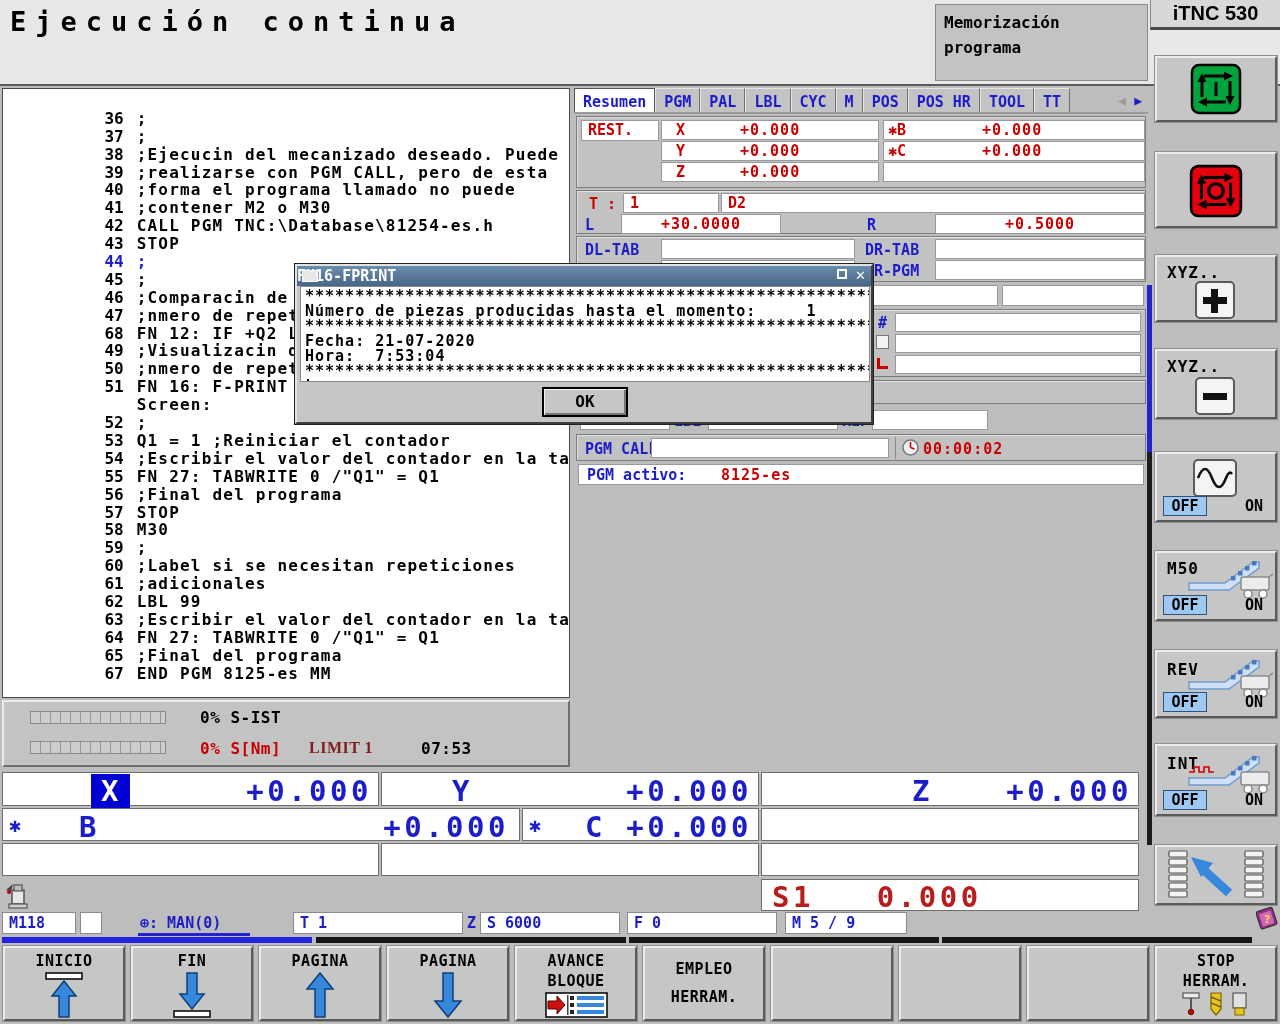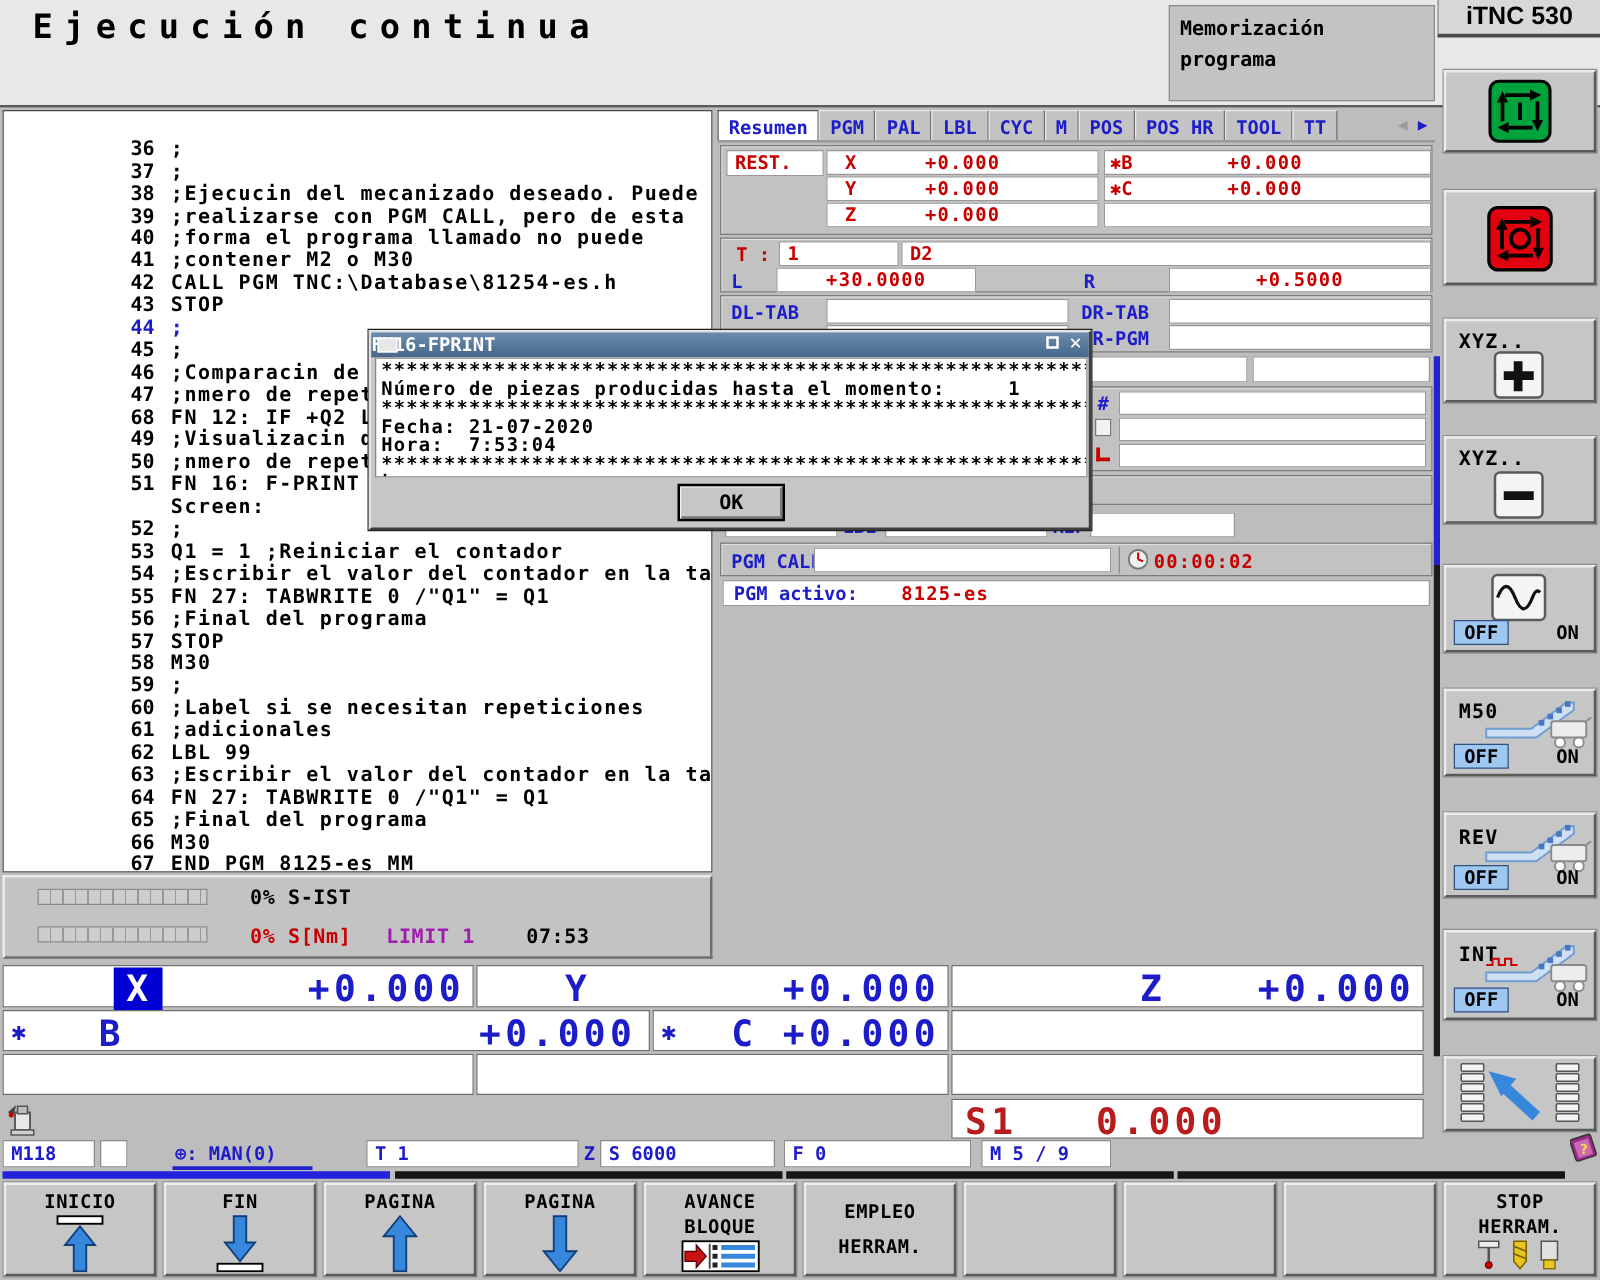--- a/index.html
+++ b/index.html
@@ -2,41 +2,41 @@
 <html><head>
 <meta charset="utf-8">
 <style>
   * { margin:0; padding:0; box-sizing:border-box; }
   html,body { width:1280px; height:1024px; }
   #screen { position:relative; width:1280px; height:1024px; background:#bdbdbd;
             font-family:"DejaVu Sans Mono", monospace; font-weight:bold; color:#000; overflow:hidden; }
 
   
   #header { position:absolute; left:0; top:0; width:1280px; height:86px; background:#e8e8e8; border-bottom:2px solid #5a5a5a; }
-  #mode-title { position:absolute; left:10px; top:6px; font-size:27px; letter-spacing:9px; white-space:pre;margin-left:16px; }
+  #mode-title { position:absolute; left:10px; top:6px; font-size:27px; letter-spacing:9px; white-space:pre; }
   #submode { position:absolute; left:935px; top:4px; width:213px; height:77px; background:#c3c3c3;
              border:1px solid #8a8a8a; padding:5px 8px; font-size:16px; line-height:25px; }
   #brand { position:absolute; left:1150px; top:0; width:130px; height:30px; background:#d8d8d8;
            border-left:1px solid #8a8a8a; border-bottom:3px solid #4a4a4a; text-align:center;
            font-family:"Liberation Sans", sans-serif; font-size:20px; line-height:27px; }
 
   
   #prog-panel { position:absolute; left:2px; top:88px; width:568px; height:610px; background:#fff;
                 border:1px solid #4a4a4a; padding:3px 0 0 6px; overflow:hidden; }
   .pline { height:17.9px; line-height:17.9px; font-size:16px; letter-spacing:1.2px; white-space:pre; }
   .pline .ln { display:inline-block; width:28px; margin-right:13px; text-align:right; letter-spacing:0; }
   .pline.cur { color:#1c1cc8; }
 
   
   #spindle-strip { position:absolute; left:2px; top:700px; width:568px; height:67px; background:#c3c3c3;
                    border:2px solid; border-color:#ebebeb #6f6f6f #6f6f6f #ebebeb; }
   .ruler { position:absolute; left:26px; width:136px; height:13px; background:#cdcdcd; border:1px solid #8a8a8a;
            background-image:repeating-linear-gradient(to right, transparent 0 9px, #979797 9px 10px); }
   #spindle-strip .txt { position:absolute; font-size:16px; letter-spacing:0.5px; white-space:pre; }
-  .red { color:#c80000; } .yellow { color:#a21caf; } .blue { color:#1c1cc8; }
+  .red { color:#c80000; } .yellow { color:#7f1d1d;font-family:Liberation Serif, serif; } .blue { color:#1c1cc8; }
 
   
   #status-panel { position:absolute; left:574px; top:88px; width:574px; height:680px; }
   #tabbar { position:absolute; left:0; top:0; width:574px; height:26px; display:flex; border-bottom:2px solid #9a9a9a; }
   .tab { font-size:15px; color:#1c1cc8; padding:4px 8px 0 8px; background:#c3c3c3;
          border-top:1px solid #e5e5e5; border-left:1px solid #e5e5e5; border-right:1px solid #6f6f6f; white-space:pre; }
   .tab.active { background:#fff; border:1px solid #555; border-bottom:none; }
   .tab-arrow { position:absolute; top:5px; font-size:13px; }
   .sect { position:absolute; background:#c2c2c2; border:1px solid #7c7c7c; box-shadow:inset 1px 1px 0 #e0e0e0; }
   .fld { position:absolute; background:#fff; border:1px solid #999; font-size:15px; line-height:18px; padding-left:6px; white-space:pre; }
@@ -224,23 +224,20 @@
       </div>
 
       <div class="pline">
         <span class="ln">64</span><span class="lt">FN 27: TABWRITE 0 /"Q1" = Q1</span>
       </div>
 
       <div class="pline">
         <span class="ln">65</span><span class="lt">;Final del programa</span>
       </div>
 
-      <div class="pline">
-        <span class="ln">66</span><span class="lt">M30</span>
-      </div>
 
       <div class="pline">
         <span class="ln">67</span><span class="lt">END PGM 8125-es MM</span>
       </div>
     </div>
 
   <div id="spindle-strip">
     <div class="ruler" style="top:9px"></div>
     <div class="ruler" style="top:39px"></div>
     <div class="txt" style="left:196px; top:6px">0% S-IST</div>
@@ -386,21 +383,21 @@
   <div class="pcell" id="s1cell" style="left:761px; top:879px; width:378px; height:32px">S1   0.000</div>
 
   <div class="mbox" style="left:2px; top:912px; width:74px; height:22px">M118</div>
   <div class="mbox" style="left:80px; top:912px; width:22px; height:22px"></div>
   <div class="mtext" style="left:140px; top:914px">⊕: MAN(0)</div>
   <div id="man-underline"></div>
   <div class="mbox" style="left:293px; top:912px; width:170px; height:22px">T 1</div>
   <div class="mtext" style="left:467px; top:914px">Z</div>
   <div class="mbox" style="left:480px; top:912px; width:140px; height:22px">S 6000</div>
   <div class="mbox" style="left:627px; top:912px; width:150px; height:22px">F 0</div>
-  <div class="mbox" style="left:785px; top:912px; width:104px; height:22px">M 5 / 9</div>
+  <div class="mbox" style="left:785px; top:912px; width:122px; height:22px">M 5 / 9</div>
 
   <div class="skseg" style="left:2px;   width:310px; background:#2323dd"></div>
   <div class="skseg" style="left:316px; width:310px; background:#161616"></div>
   <div class="skseg" style="left:629px; width:310px; background:#161616"></div>
   <div class="skseg" style="left:942px; width:310px; background:#161616"></div>
 
   <div class="sk" style="left:131px">
     <div class="sk-label">FIN</div>
     <svg class="sk-ico" width="44" height="46" viewBox="0 0 44 46">
       <polygon points="22,37 34,22 27,22 27,1 17,1 17,22 10,22" fill="#3787dd" stroke="#0f3f78" stroke-width="1.5"></polygon>

